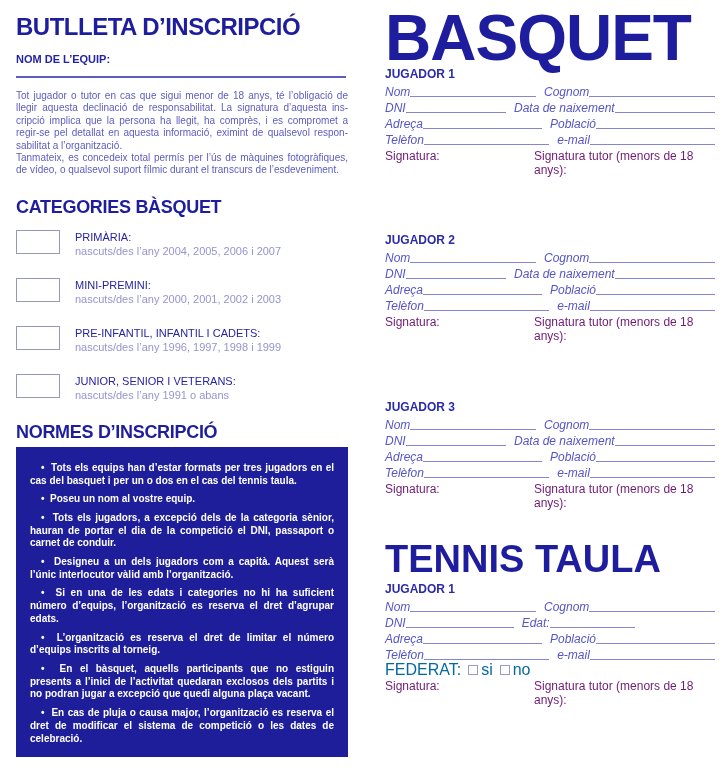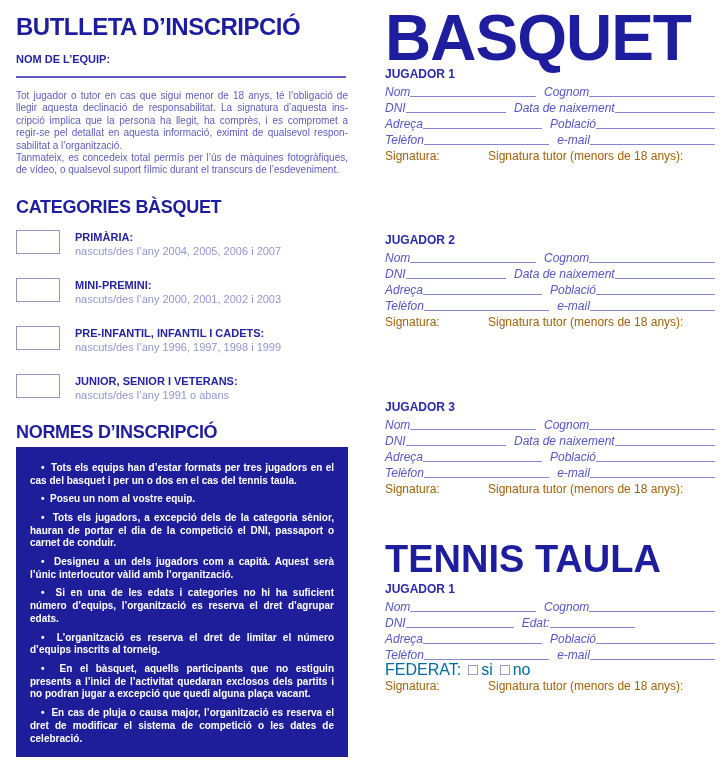--- a/index.html
+++ b/index.html
@@ -23,21 +23,21 @@
     letter-spacing:-0.3px; line-height:20px;
   }
   .cats-title { margin-top:20px; }
   .cat-row { display:flex; align-items:flex-start; margin-top:0; margin-bottom:21px; }
   .cat-row.first { margin-top:13px; }
   .cat-box {
     flex:0 0 44px; width:44px; height:24px; border:1px solid #9797bd;
     background:#ffffff; box-sizing:border-box;
   }
   .cat-text { margin-left:15px; padding-top:1px; }
-  .cat-label { font-size:11px; font-weight:700; color:#2424a2; line-height:12px; }
+  .cat-label { font-size:11px; font-weight:400; color:#2424a2; line-height:12px; }
   .cat-detail { font-size:11px; color:#9494d2; margin-top:2px; line-height:12px; }
   .normes-title { margin-top:3px; }
   .rules-box {
     margin-top:5px; width:332px; height:310px; box-sizing:border-box;
     background:#1e1e9b; padding:15px 14px 10px 14px; overflow:hidden;
   }
   .rule {
     margin:0 0 6px 0; font-size:10px; font-weight:700; color:#ffffff;
     line-height:12.7px; text-align:justify;
   }
@@ -57,21 +57,21 @@
   .frow {
     display:flex; align-items:flex-end; height:16px; font-size:12px; color:#5555c6;
     white-space:nowrap;
     font-style:italic;
   }
   .fline { flex:1 1 auto; border-bottom:1px solid #8585d4; margin-bottom:2px; min-width:10px; }
   .fline.fixed-dni { flex:0 0 108px; }
   .fline.fixed-edat { flex:0 0 85px; }
   .fline-spacer { flex:1 1 auto; }
   .flabel2 { margin-left:8px; }
-  .sigrow { display:flex; margin-top:2px; font-size:12px; color:#a16207; height:15px; }
+  .sigrow { display:flex; margin-top:2px; font-size:12px; color:#701a75; height:15px;gap:46px; }
   .siglabel { flex:0 0 103px; }
   .fedrow { display:flex; align-items:center; height:15px; font-size:16px; color:#0369a1; }
   .cb {
     width:10px; height:10px; border:1px solid #9a9ad0; background:#ffffff;
     display:inline-block; margin:0 3px 0 7px; box-sizing:border-box;
   }
 </style>
 </head>
 <body>
 

